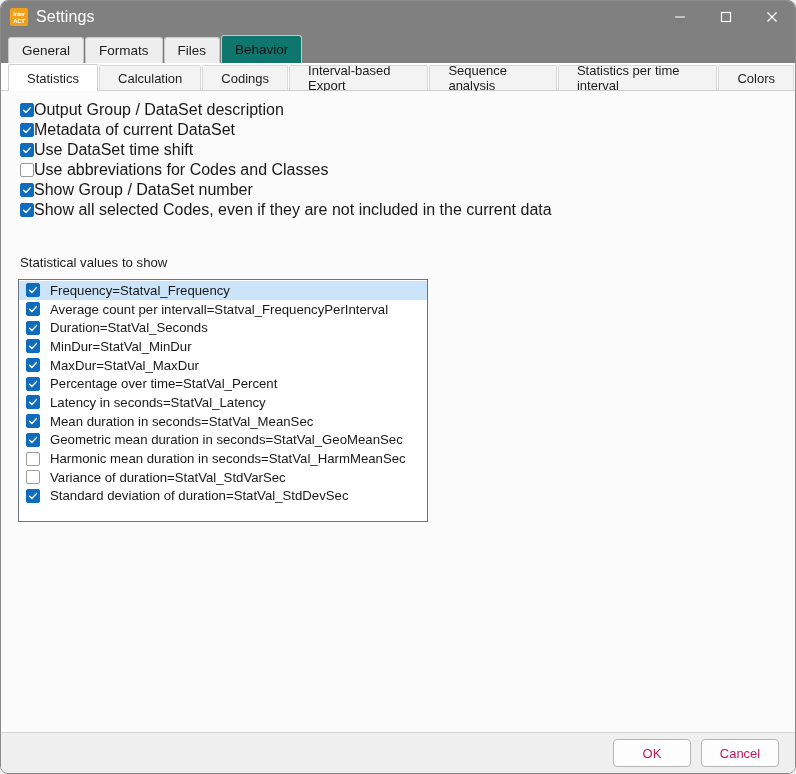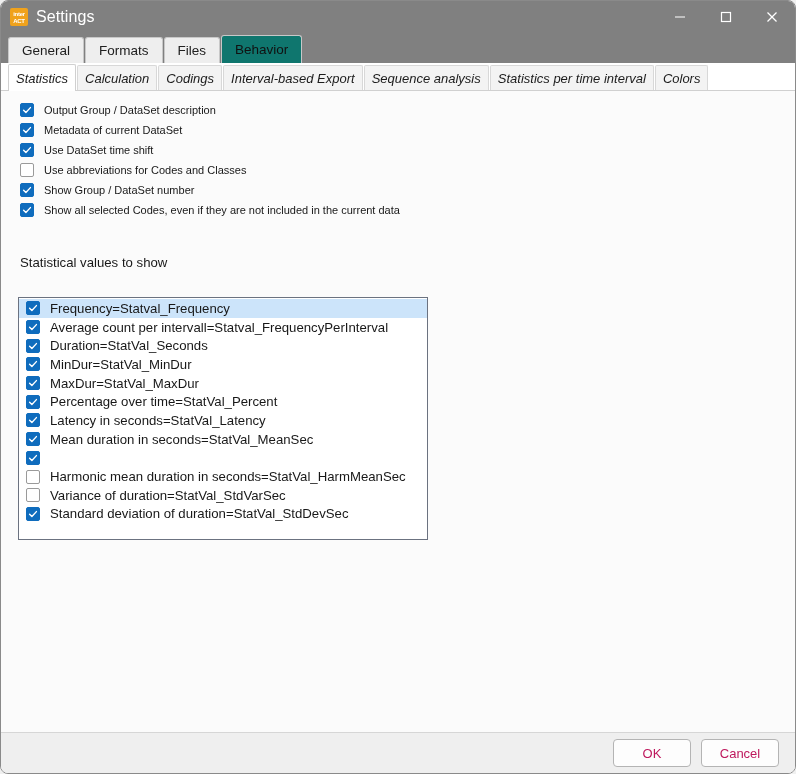--- a/index.html
+++ b/index.html
@@ -121,32 +121,31 @@
     height: 28px;
     background: #ffffff;
     display: flex;
     align-items: flex-end;
     padding-left: 7px;
     border-bottom: 1px solid #d0d0d0;
     box-sizing: border-box;
   }
   .itab {
     height: 25px;
-    padding: 0 7px;
+    padding: 0 18px;
     background: #f3f3f3;
     border: 1px solid #d8d8d8;
     border-bottom: none;
     border-radius: 2px 2px 0 0;
     display: flex;
     align-items: center;
     font-size: 13px;
     color: #1c1c1c;
     box-sizing: border-box;
     margin-right: 1px;
-    font-style: italic;
   }
   .itab.active {
     background: #ffffff;
     border-color: #d0d0d0;
     height: 27px;
     position: relative;
     z-index: 2;
     margin-bottom: -1px;
   }
 
@@ -163,23 +162,22 @@
     left: 19px;
     top: 9px;
   }
   .opt-row {
     display: flex;
     align-items: center;
     height: 19px;
     margin-bottom: 1px;
   }
   .opt-row .lbl {
-    font-size: 11px;
+    font-size: 16px;
     color: #181818;
-    margin-left: 10px;
     white-space: nowrap;
   }
 
   
   .cb {
     width: 14px;
     height: 14px;
     box-sizing: border-box;
     border-radius: 2px;
     flex: 0 0 14px;
@@ -200,21 +198,21 @@
   #list-caption {
     position: absolute;
     left: 19px;
     top: 164px;
     font-size: 13.2px;
     color: #181818;
   }
   #listbox {
     position: absolute;
     left: 17px;
-    top: 206px;
+    top: 188px;
     width: 410px;
     height: 243px;
     box-sizing: border-box;
     background: #ffffff;
     border: 1px solid #6b7280;
     overflow: hidden;
     padding-top: 1px;
   }
   .li {
     display: flex;
@@ -445,20 +443,21 @@
             </svg>
           </span>
           <span class="lbl">Mean duration in seconds=StatVal_MeanSec</span>
         </div>
         <div class="li">
           <span class="cb on">
             <svg class="tick" width="10" height="10" viewBox="0 0 10 10">
               <polyline points="1.6,5.2 3.9,7.5 8.4,2.6" fill="none" stroke="#ffffff" stroke-width="1.4" stroke-linecap="round" stroke-linejoin="round"></polyline>
             </svg>
           </span>
+          <span class="lbl">Geometric mean duration in seconds=StatVal_GeoMeanSec</span>
         </div>
         <div class="li">
           <span class="cb"></span>
           <span class="lbl">Harmonic mean duration in seconds=StatVal_HarmMeanSec</span>
         </div>
         <div class="li">
           <span class="cb"></span>
           <span class="lbl">Variance of duration=StatVal_StdVarSec</span>
         </div>
         <div class="li">

